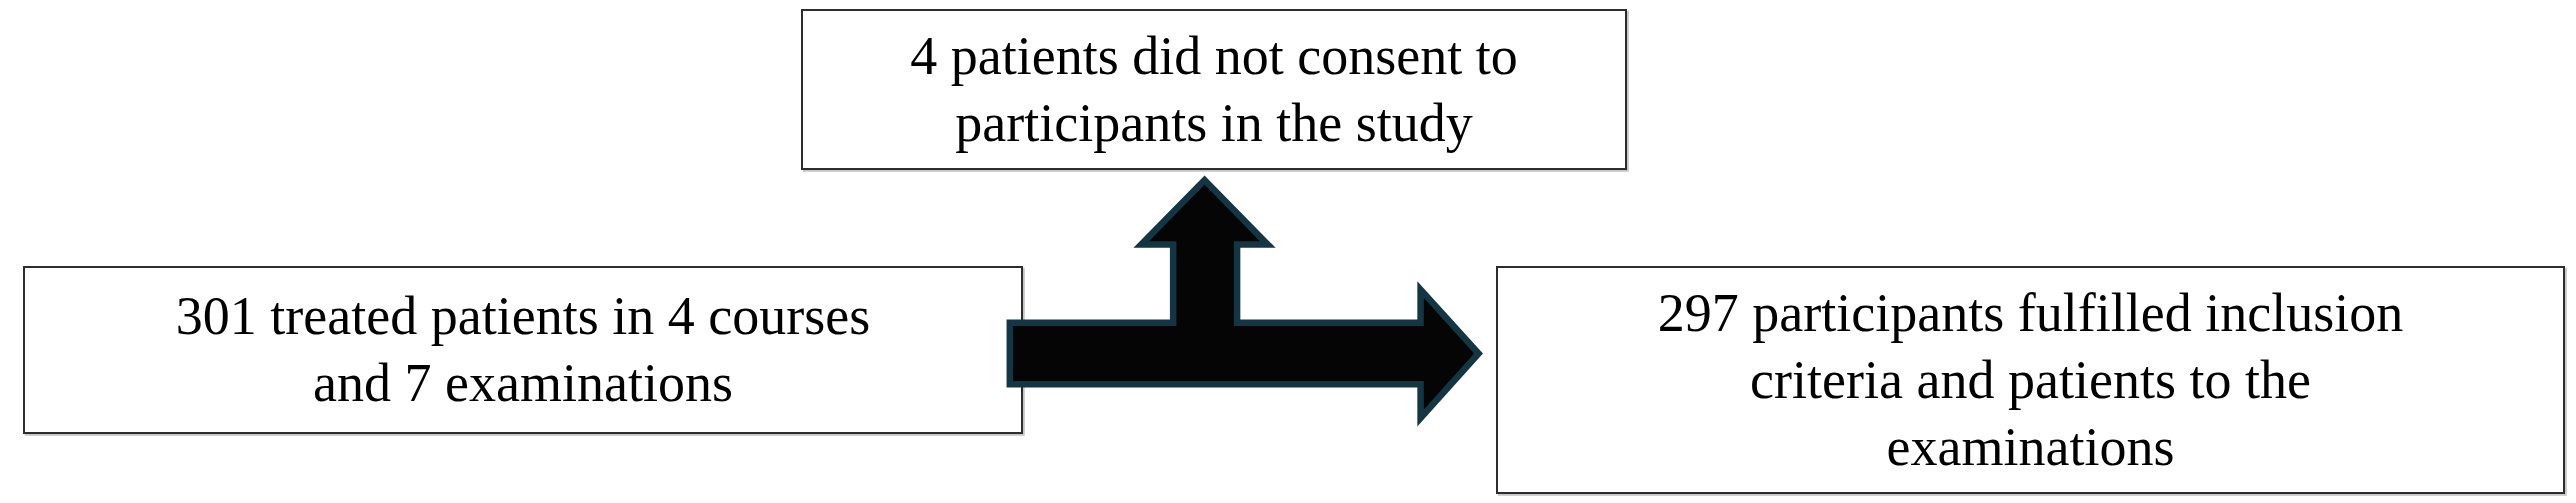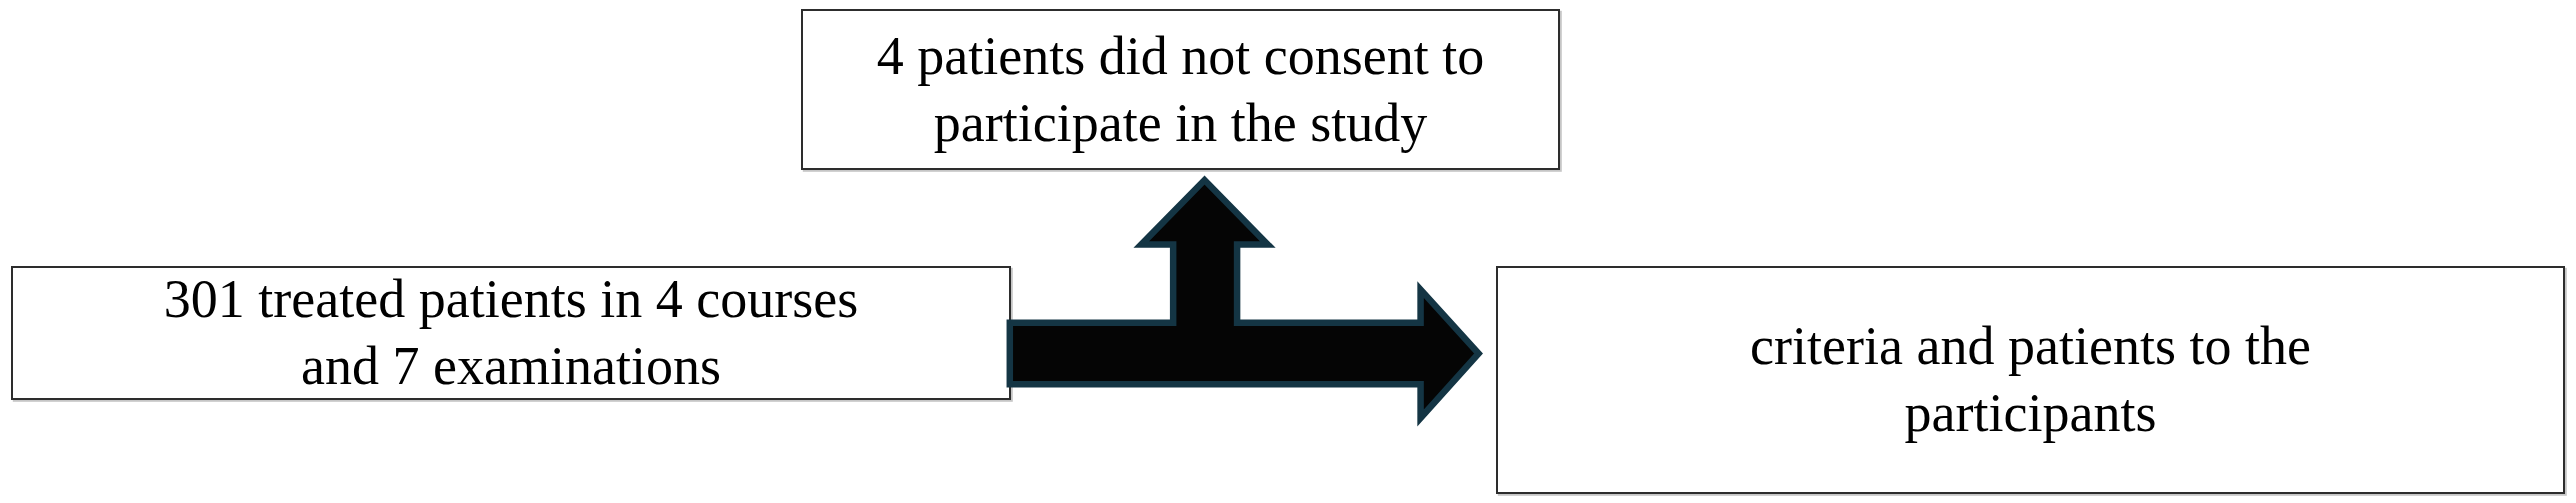--- a/index.html
+++ b/index.html
@@ -30,22 +30,22 @@
     flex-direction:column;
     align-items:center;
     justify-content:center;
     text-align:center;
   }
   .box .line{
     font-size:54px;
     line-height:67px;
     white-space:nowrap;
   }
-  .box-top{   left:801px; top:9px;  width:759px; height:161px; }
-  .box-left{  left:11px;   top:266px; width:1000px; height:134px; }
+  .box-top{   left:801px; top:9px;  width:826px; height:161px; }
+  .box-left{  left:23px;   top:266px; width:1000px; height:168px; }
   .box-right{ left:1496px; top:266px; width:1069px; height:228px; }
   .flow-arrow{
     position:absolute;
     left:0; top:0;
     width:2576px;
     height:504px;
     pointer-events:none;
   }
   .flow-arrow polygon{
     fill:var(--arrow-fill);
@@ -54,31 +54,32 @@
     stroke-linejoin:miter;
   }
 </style>
 </head>
 <body>
 
 <div class="canvas">
 
   <div class="box box-top">
     <div class="line">4 patients did not consent to</div>
-    <div class="line">participate in the study</div>
+    <div class="line">participants in the study</div>
   </div>
 
   <div class="box box-left">
     <div class="line">301 treated patients in 4 courses</div>
     <div class="line">and 7 examinations</div>
   </div>
 
   <div class="box box-right">
+    <div class="line">297 participants fulfilled inclusion</div>
     <div class="line">criteria and patients to the</div>
-    <div class="line">participants</div>
+    <div class="line">examinations</div>
   </div>
 
   <svg class="flow-arrow" viewBox="0 0 4352 851" xmlns="http://www.w3.org/2000/svg">
     <polygon points="1706,545 1982,545 1982,413 1928,413 2035,304 2142,413 2090,413 2090,545 2400,545 2400,489 2498,597 2400,706 2400,649 1706,649"></polygon>
   </svg>
 
 </div>
 
 
 </body></html>

